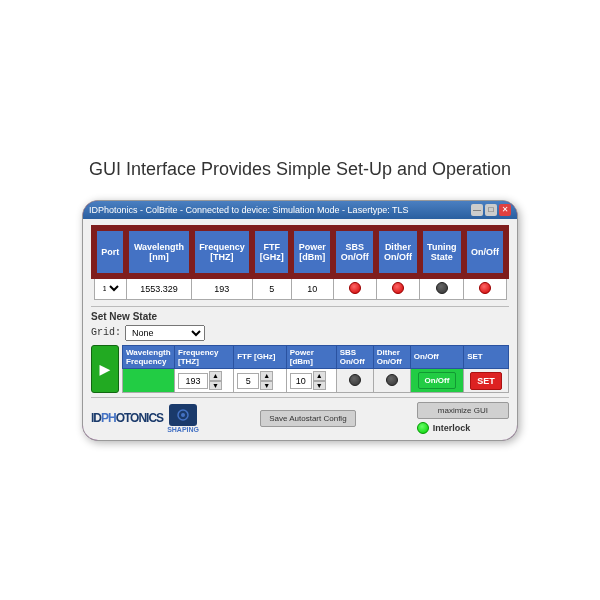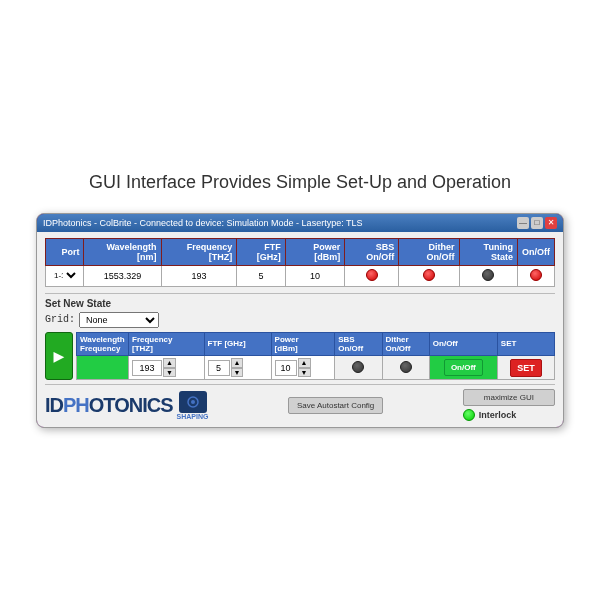--- a/index.html
+++ b/index.html
@@ -16,25 +16,25 @@
 
     .page-title {
       font-size: 18px;
       color: #333;
       margin-bottom: 20px;
       text-align: center;
       padding: 0 30px;
     }
 
     .app-window {
-      width: 528px;
+      width: 436px;
       border: 1px solid #999;
       background: #701a75;
       box-shadow: 2px 2px 8px rgba(0,0,0,0.3);
-      border-radius: 8px;
+      border-radius: 16px;
       overflow: hidden;
     }
 
     .title-bar {
       background: linear-gradient(to bottom, #4a7fc1, #2a5fa0);
       color: white;
       font-size: 10px;
       padding: 3px 6px;
       display: flex;
       align-items: center;
@@ -77,23 +77,23 @@
       width: 100%;
       border-collapse: collapse;
       margin-bottom: 6px;
     }
 
     .current-state-table th {
       background: #4472c4;
       color: white;
       font-size: 9px;
       font-weight: bold;
-      padding: 3px 4px;
-      border: 1px solid #7f1d1d;
-      text-align: right;
+      padding: 11px 4px;
+      border: 6px solid #7f1d1d;
+      text-align: center;
     }
 
     .current-state-table td {
       background: #ffffff;
       font-size: 9px;
       padding: 3px 4px;
       border: 1px solid #aaa;
       text-align: center;
     }
 
@@ -230,21 +230,21 @@
       border-top: 1px solid #bbb;
     }
 
     .logo-area {
       display: flex;
       align-items: center;
       gap: 4px;
     }
 
     .logo-text {
-      font-size: 20px;
+      font-size: 12px;
       font-weight: bold;
       color: #1a3a6b;
       letter-spacing: -1px;
     }
 
     .logo-ph {
       color: #4472c4;
     }
 
     .logo-icon {

